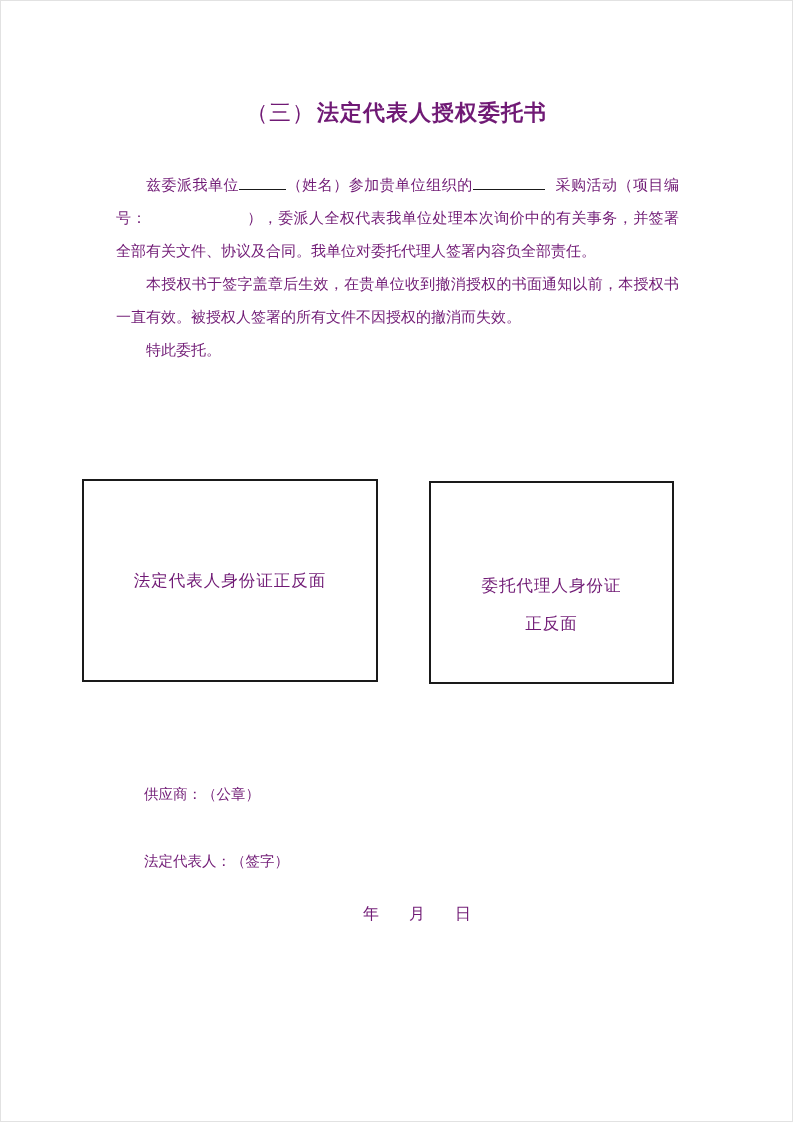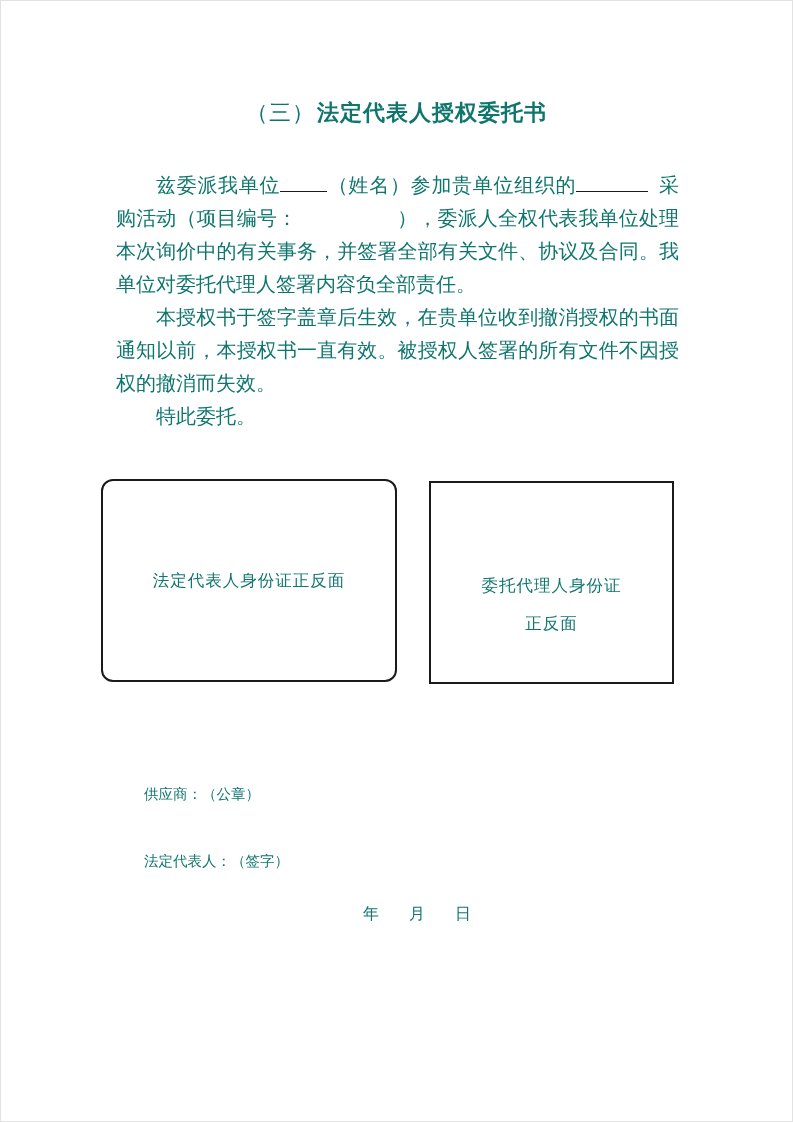--- a/index.html
+++ b/index.html
@@ -7,21 +7,21 @@
     padding: 0;
     background: #ffffff;
   }
   .page {
     position: relative;
     width: 793px;
     height: 1122px;
     background: #ffffff;
     box-sizing: border-box;
     border: 1px solid #e2e2e2;
-    color: #0f766e;
+    color: #701a75;
     font-family: "Liberation Serif", "DejaVu Serif", serif;
     overflow: hidden;
   }
   .doc-title {
     position: absolute;
     top: 97px;
     left: 0;
     width: 100%;
     text-align: center;
     font-size: 22px;
@@ -37,21 +37,21 @@
   }
   .title-main {
     font-family: "Liberation Sans", "DejaVu Sans", sans-serif;
     font-weight: bold;
   }
   .body-text {
     position: absolute;
     top: 168px;
     left: 115px;
     right: 113px;
-    font-size: 20px;
+    font-size: 15px;
     line-height: 33px;
   }
   .para {
     margin: 0;
     text-align: justify;
     text-indent: 2em;
   }
   .blank {
     display: inline-block;
     border-bottom: 1px solid #1a1a1a;
@@ -74,24 +74,23 @@
     display: flex;
     flex-direction: column;
     align-items: center;
     justify-content: center;
     font-size: 16.5px;
     letter-spacing: 1px;
     text-align: center;
   }
   .id-box-left {
     top: 478px;
-    left: 100px;
+    left: 81px;
     width: 296px;
     height: 203px;
-    border-radius: 12px;
   }
   .id-box-right {
     top: 480px;
     left: 428px;
     width: 245px;
     height: 203px;
     padding-top: 44px;
   }
   .id-box-right .box-line { line-height: 30px; }
   .id-box-right .box-line + .box-line { margin-top: 8px; }

